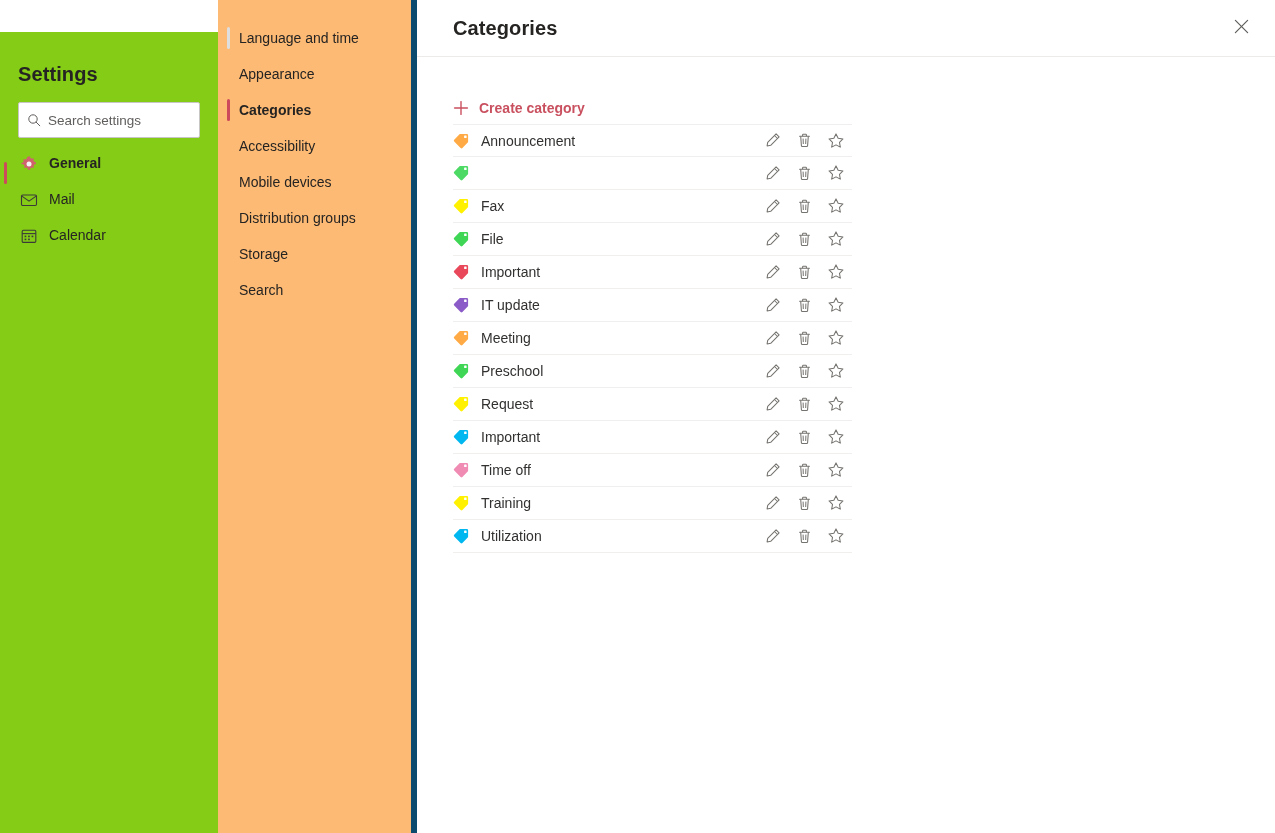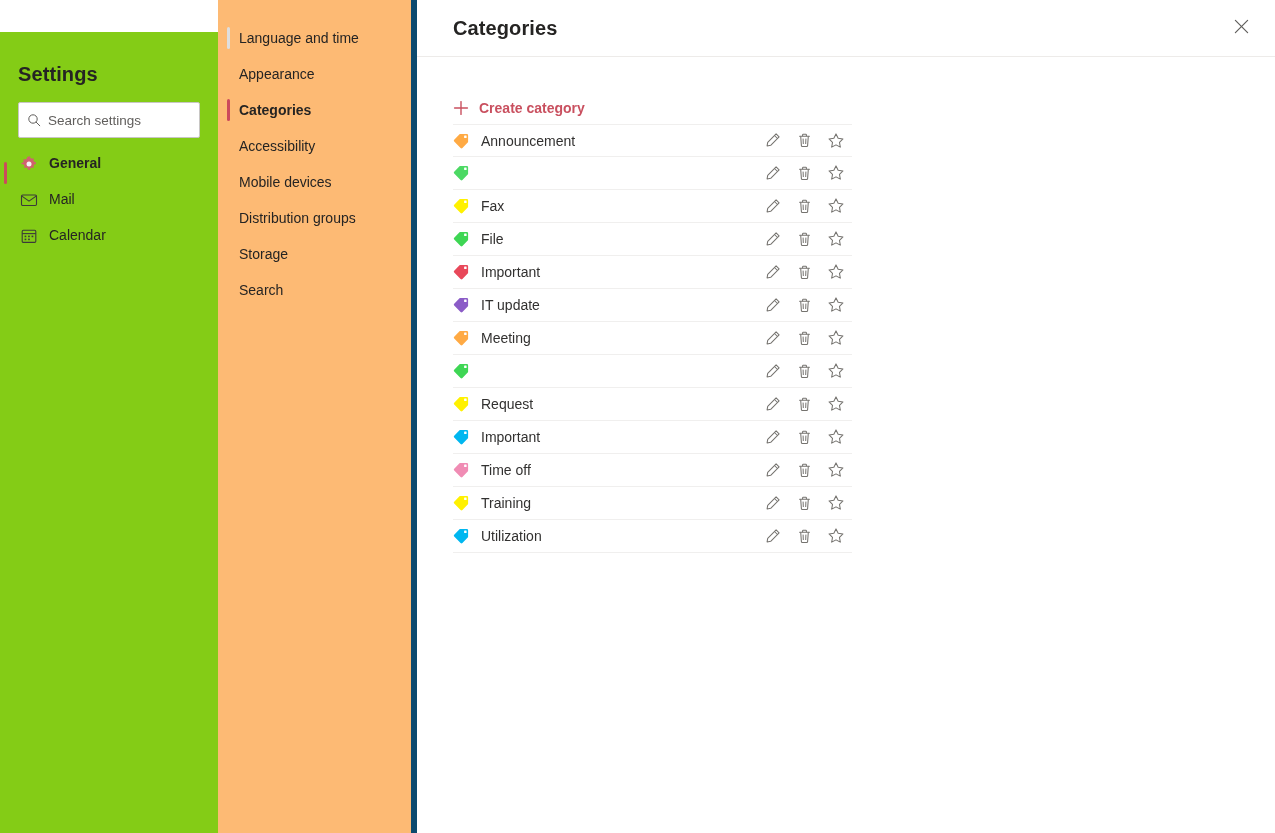--- a/index.html
+++ b/index.html
@@ -582,20 +582,21 @@
                   </svg>
                 </span>
               </button>
             </div>
           </div>
           <div class="category-row">
             <span class="cat-tag"><svg width="20" height="16" viewBox="0 0 20 16">
                 <path fill="#3ed654" d="M11.6 1H18a1.3 1.3 0 0 1 1.3 1.3v6.4c0 .35-.14.68-.38.92l-5.3 5.3a1.3 1.3 0 0 1-1.84 0L5.4 8.5a1.3 1.3 0 0 1 0-1.84l5.3-5.3c.24-.24.57-.36.9-.36z" transform="translate(-4.2 0)"></path>
                 <rect x="11.1" y="2.5" width="2.5" height="2.5" rx="0.5" fill="#ffffff"></rect>
               </svg></span>
+            <span class="cat-name">Preschool</span>
             <div class="cat-actions">
               <button class="icon-button">
                 <span>
                   <svg width="17" height="17" viewBox="0 0 17 17">
                     <path d="M12.1 1.9l3 3-8.4 8.4-3.6.6.6-3.6z" fill="none" stroke="#75736f" stroke-width="1.05" stroke-linejoin="round"></path>
                     <line x1="10.5" y1="3.5" x2="13.5" y2="6.5" stroke="#75736f" stroke-width="1.05"></line>
                   </svg>
                 </span>
               </button>
               <button class="icon-button">

